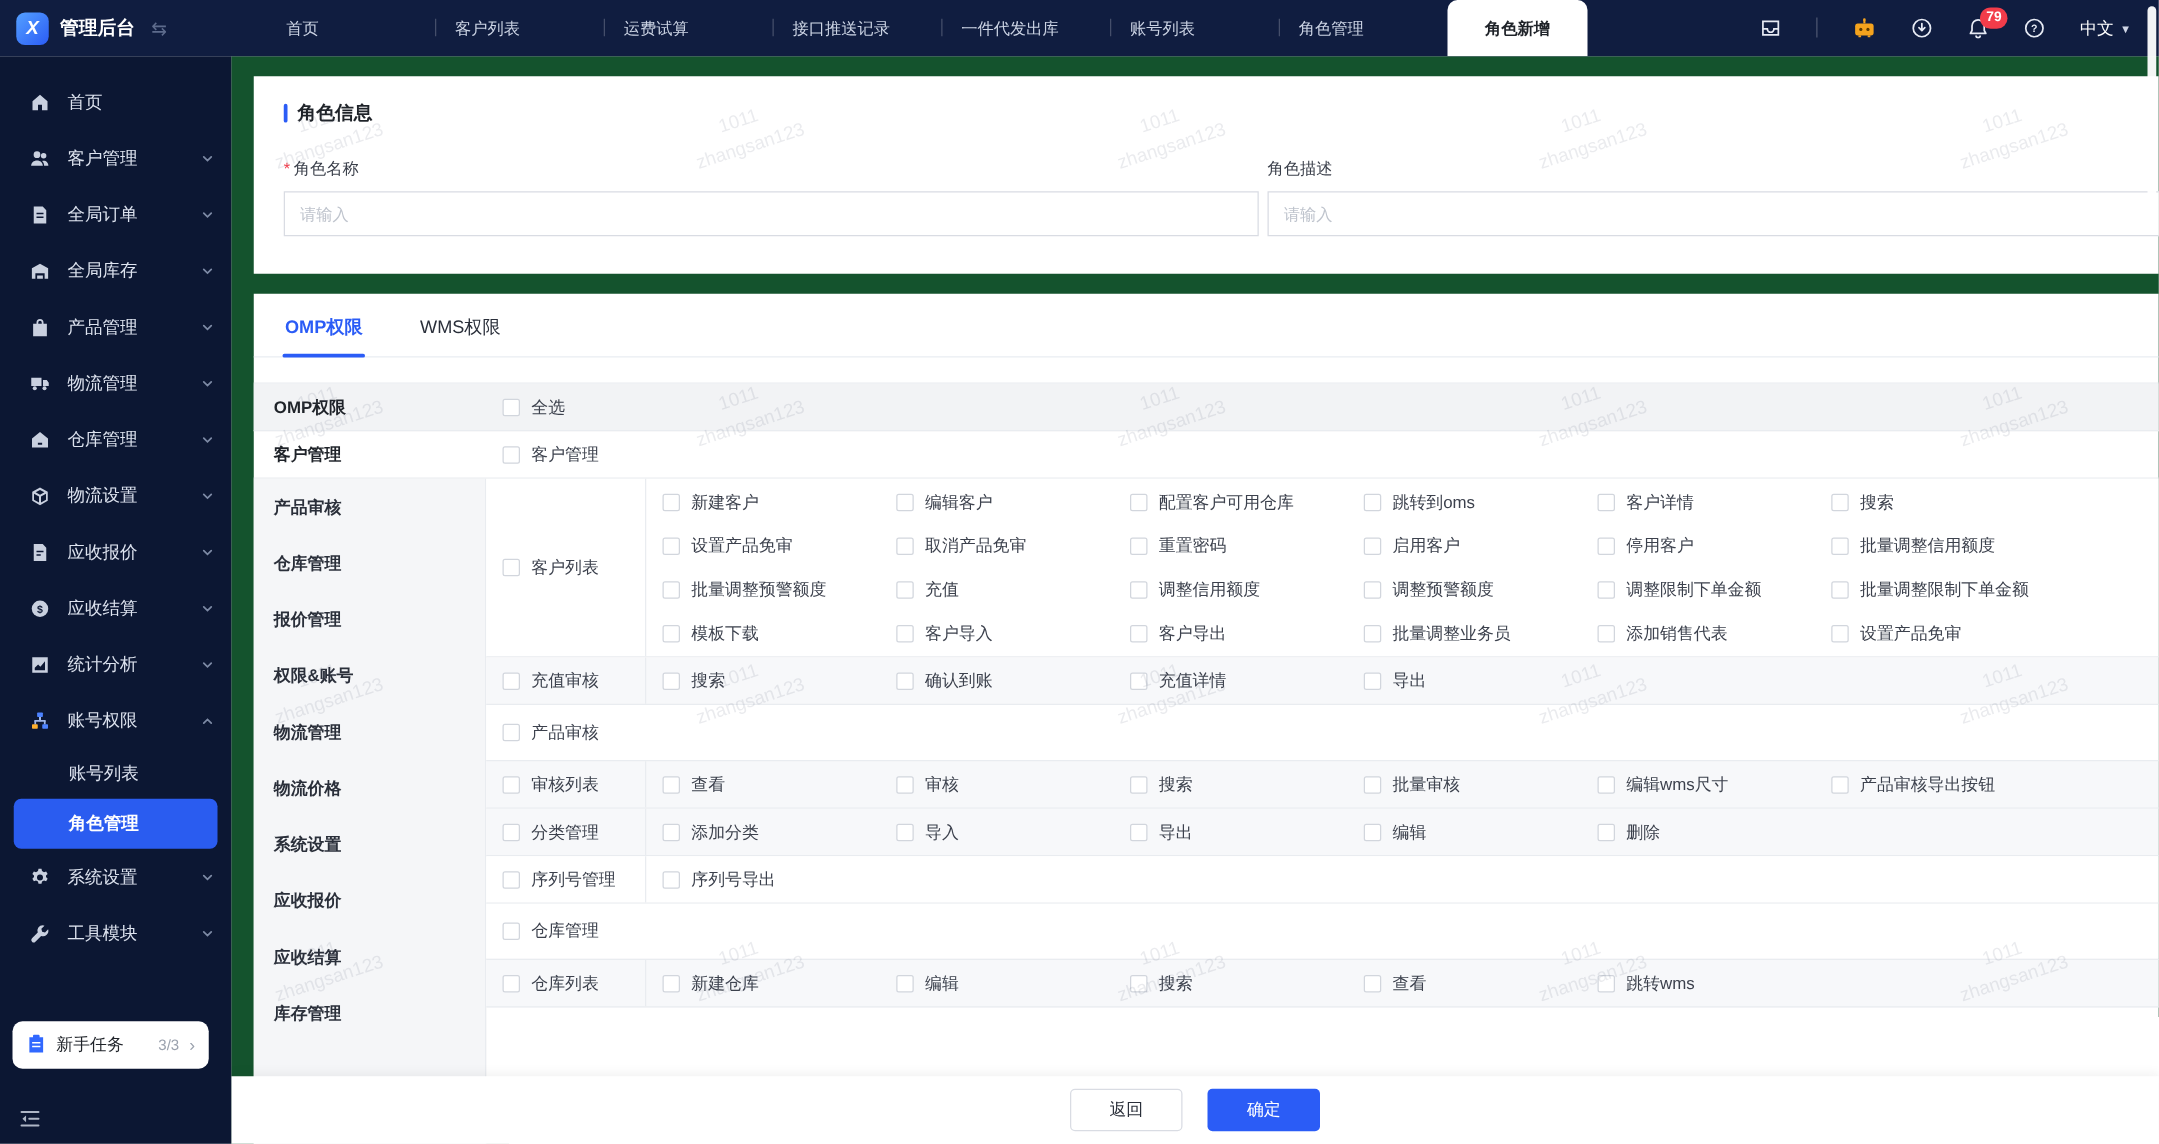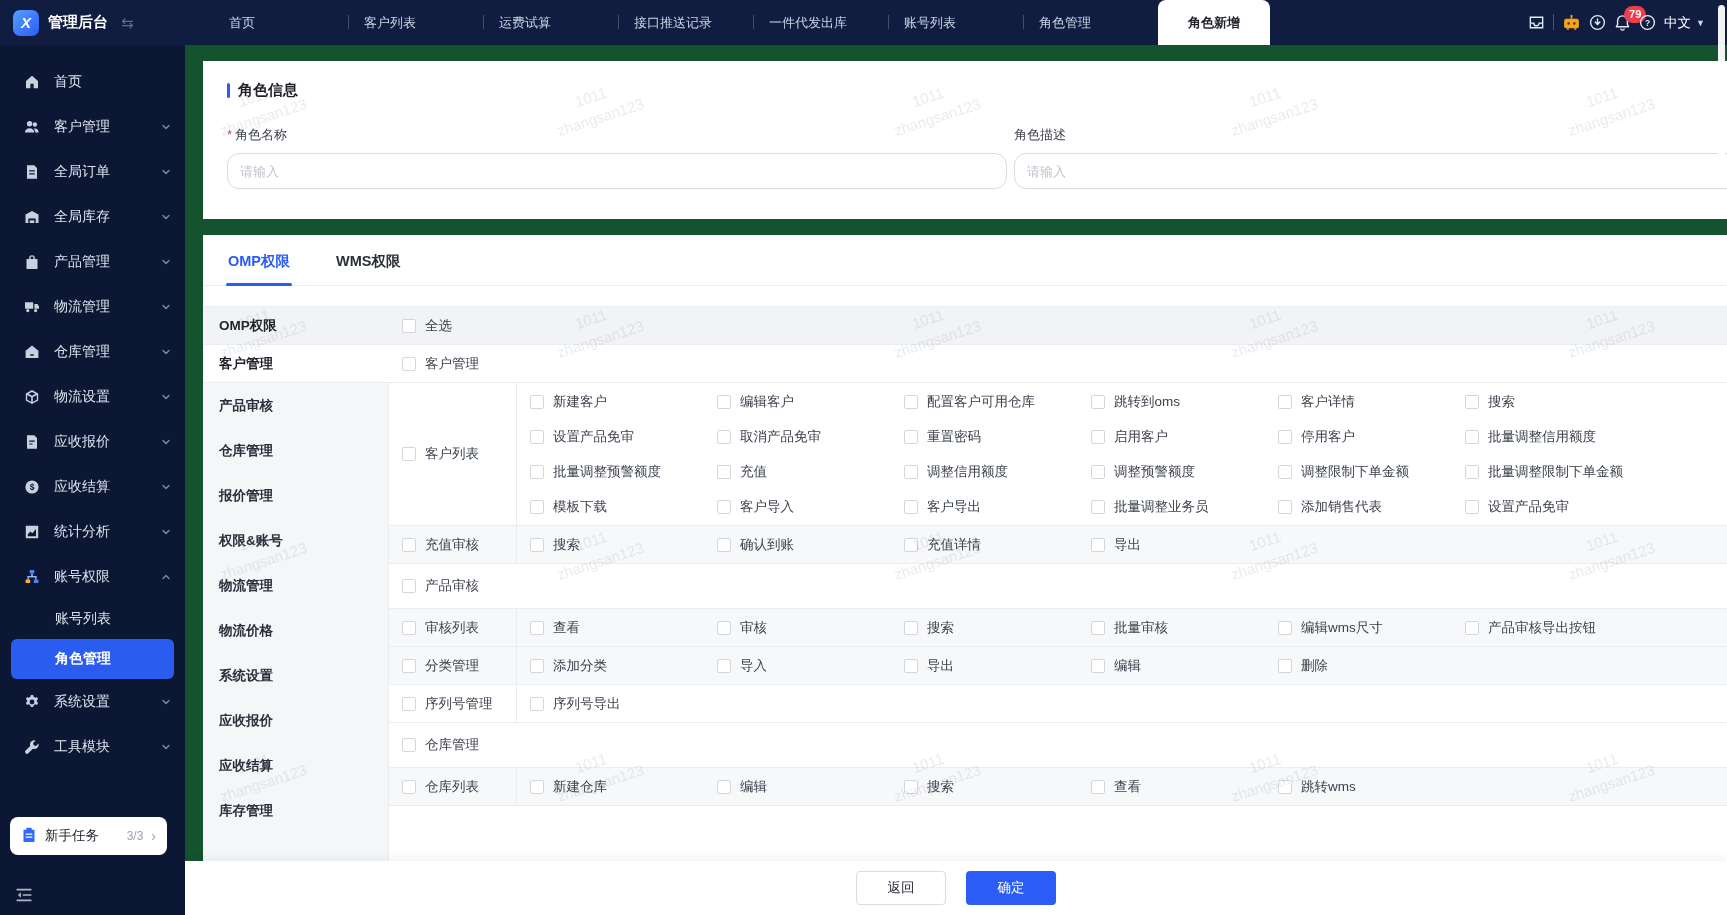--- a/index.html
+++ b/index.html
@@ -10,21 +10,21 @@
   .brand{width:185px;flex:none;display:flex;align-items:center;gap:9px;padding-left:13px}
   .logo{width:26px;height:26px;border-radius:7px;background:linear-gradient(135deg,#54a0ff,#2b5cf6);color:#fff;
     font-weight:bold;font-style:italic;display:flex;align-items:center;justify-content:center;font-size:15px;flex:none}
   .brand-name{color:#fff;font-weight:700;font-size:15px;white-space:nowrap}
   .swap{color:#5d6b8c;font-size:15px;margin-left:4px}
   .nav-tabs{display:flex;height:100%;align-items:stretch;flex:1;min-width:0;overflow:hidden;margin-left:28px}
   .nav-tab{flex:none;width:135px;color:#ccd4e4;font-size:13px;display:flex;align-items:center;padding-left:16px;position:relative;cursor:default;white-space:nowrap}
   .nav-tab:not(:first-child)::before{content:'';position:absolute;left:0;top:15px;height:14px;width:1px;background:rgba(255,255,255,.22)}
   .nav-tab.active{background:#fff;color:#1f2329;font-weight:700;border-radius:8px 8px 0 0;width:auto;padding:0 30px}
   .nav-tab.active::before{display:none}
-  .top-actions{display:flex;gap:8px;padding:0 22px;color:#e6eaf4;flex:none}
+  .top-actions{display:flex;gap:28px;padding:0 22px;color:#e6eaf4;flex:none}
   .v-div{width:1px;height:16px;background:rgba(255,255,255,.25)}
   .ticon{display:flex;align-items:center;position:relative}
   .badge{position:absolute;top:-8px;left:10px;background:#f23c4a;color:#fff;font-size:11px;line-height:1;
     border-radius:9px;padding:3px 5px;font-weight:700}
   .lang{display:flex;align-items:center;gap:5px;font-size:13.5px;color:#fff;white-space:nowrap}
   .caret{font-size:9px;color:#cfd6e6}
   
   .sidebar{position:fixed;top:45px;left:0;bottom:0;width:185px;background:#0c1733;z-index:90}
   .menu{padding-top:14px}
   .menu-item{height:45px;display:flex;align-items:center;gap:13px;padding:0 14px 0 24px;color:#dde3ef;font-size:14px;cursor:default}
@@ -42,25 +42,25 @@
   
   .main{position:absolute;top:45px;left:185px;right:0;bottom:0;background:#14532d;padding:16px 0 0 18px;overflow:hidden}
   .card{background:#fff}
   .form-card{padding:20px 0 30px 24px}
   .sec-title{display:flex;align-items:center;gap:8px;font-size:15px;font-weight:700;color:#1f2329;margin-bottom:26px}
   .sec-bar{width:3px;height:15px;background:#2b5cf6;border-radius:2px}
   .fields{display:flex;gap:7px}
   .field{width:780px;flex:none}
   .f-label{font-size:13px;color:#3a3f4a;margin-bottom:9px}
   .req{color:#f23c4a;margin-right:3px}
-  .f-input{width:100%;height:36px;border:1px solid #d9dce3;border-radius:12px;padding:0 12px;font-size:13px;color:#2a2f3a;outline:none;font-family:inherit}
+  .f-input{width:100%;height:36px;border:1px solid #d9dce3;border-radius:0;padding:0 12px;font-size:13px;color:#2a2f3a;outline:none;font-family:inherit}
   .f-input::placeholder{color:#bfc4cd}
   .perm-card{margin-top:16px;padding-top:17px;min-height:700px}
   .perm-tabs{display:flex;gap:46px;padding:0 25px;border-bottom:1px solid #e9edf2}
-  .perm-tab{font-size:14.5px;color:#2a2f3a;font-weight:700;padding-bottom:14px;position:relative;cursor:default}
+  .perm-tab{font-size:14.5px;color:#2a2f3a;font-weight:400;padding-bottom:14px;position:relative;cursor:default}
   .perm-tab.active{color:#2b5cf6;font-weight:700}
   .perm-tab.active::after{content:'';position:absolute;left:-2px;right:-2px;bottom:-1px;height:3px;background:#2b5cf6;border-radius:2px}
   
   .perm-table{margin-top:20px;border-top:1px solid #e9ecf0}
   .pt-row{display:flex;align-items:center;min-height:38px;border-bottom:1px solid #e9ecf0}
   .pt-header{background:#f2f3f5}
   .pt-label{width:186px;flex:none;padding-left:16px;font-weight:700;font-size:13.5px;color:#1f2329}
   .pt-row .cb-item{margin-left:13px}
   .cb-item{display:inline-flex;align-items:center;gap:9px;font-size:13.5px;color:#3c414d;white-space:nowrap;cursor:default}
   .cb{width:14px;height:14px;border:1px solid #d2d6dd;border-radius:2px;background:#fff;flex:none}

